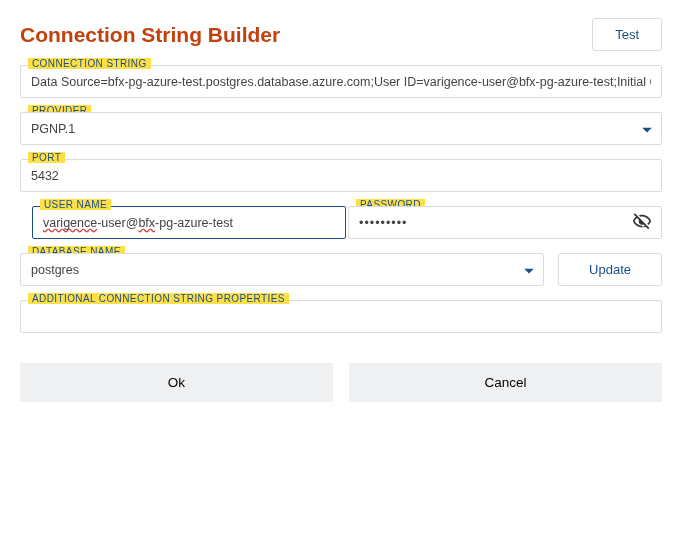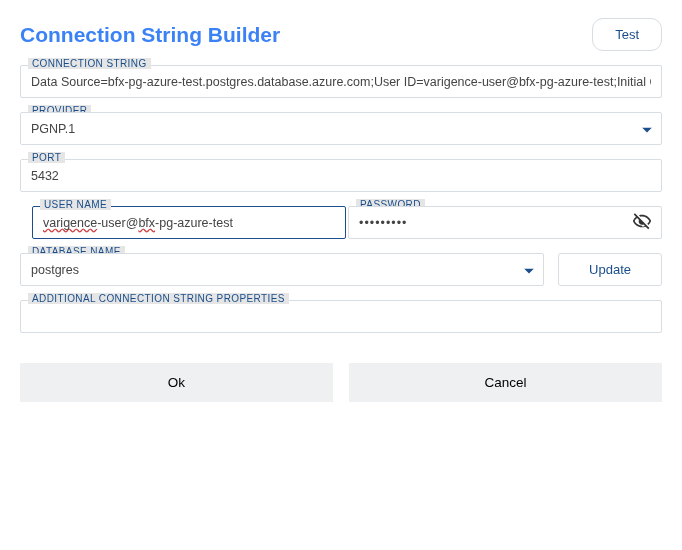--- a/index.html
+++ b/index.html
@@ -17,41 +17,41 @@
   
   .header {
     display: flex;
     justify-content: space-between;
     align-items: center;
     margin-bottom: 6px;
   }
   .title {
     font-size: 21px;
     font-weight: 600;
-    color: #3b82f6;
+    color: #c2410c;
   }
   .test-btn {
     border: 1px solid #d8dde3;
     background: #fff;
     color: #1a4e8a;
     font-size: 13px;
     padding: 8px 22px;
-    border-radius: 11px;
+    border-radius: 3px;
     cursor: pointer;
   }
   
   .group {
     position: relative;
     margin-top: 14px;
   }
   .group-label {
     position: absolute;
     top: -7px;
     left: 8px;
-    background: #e5e5e5;
+    background: #fde047;
     padding: 0 4px;
     font-size: 10px;
     letter-spacing: 0.4px;
     color: #1a4e8a;
     text-transform: uppercase;
   }
   .field {
     width: 100%;
     border: 1px solid #d8dde3;
     border-radius: 2px;

